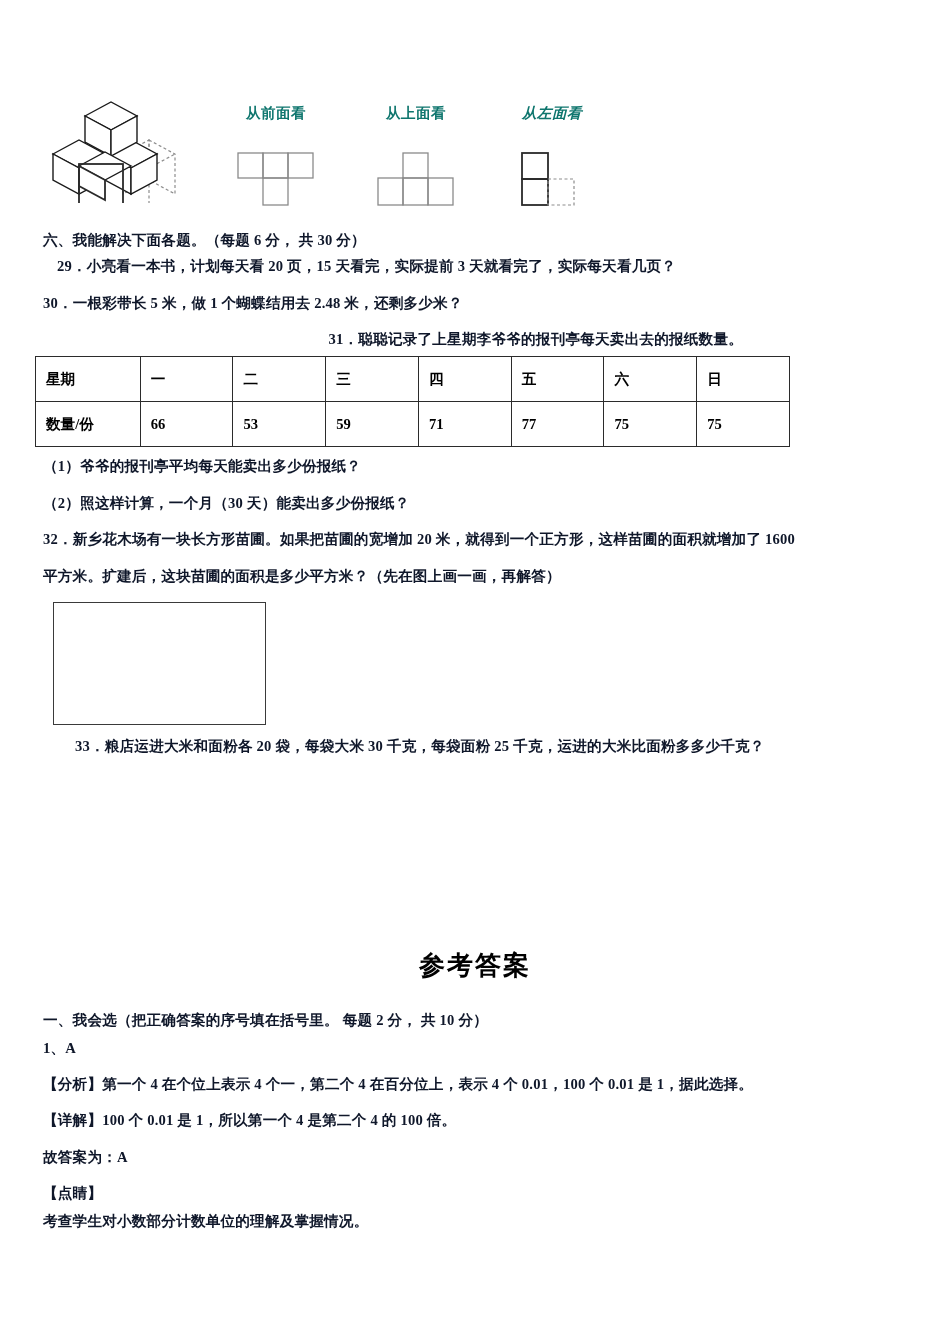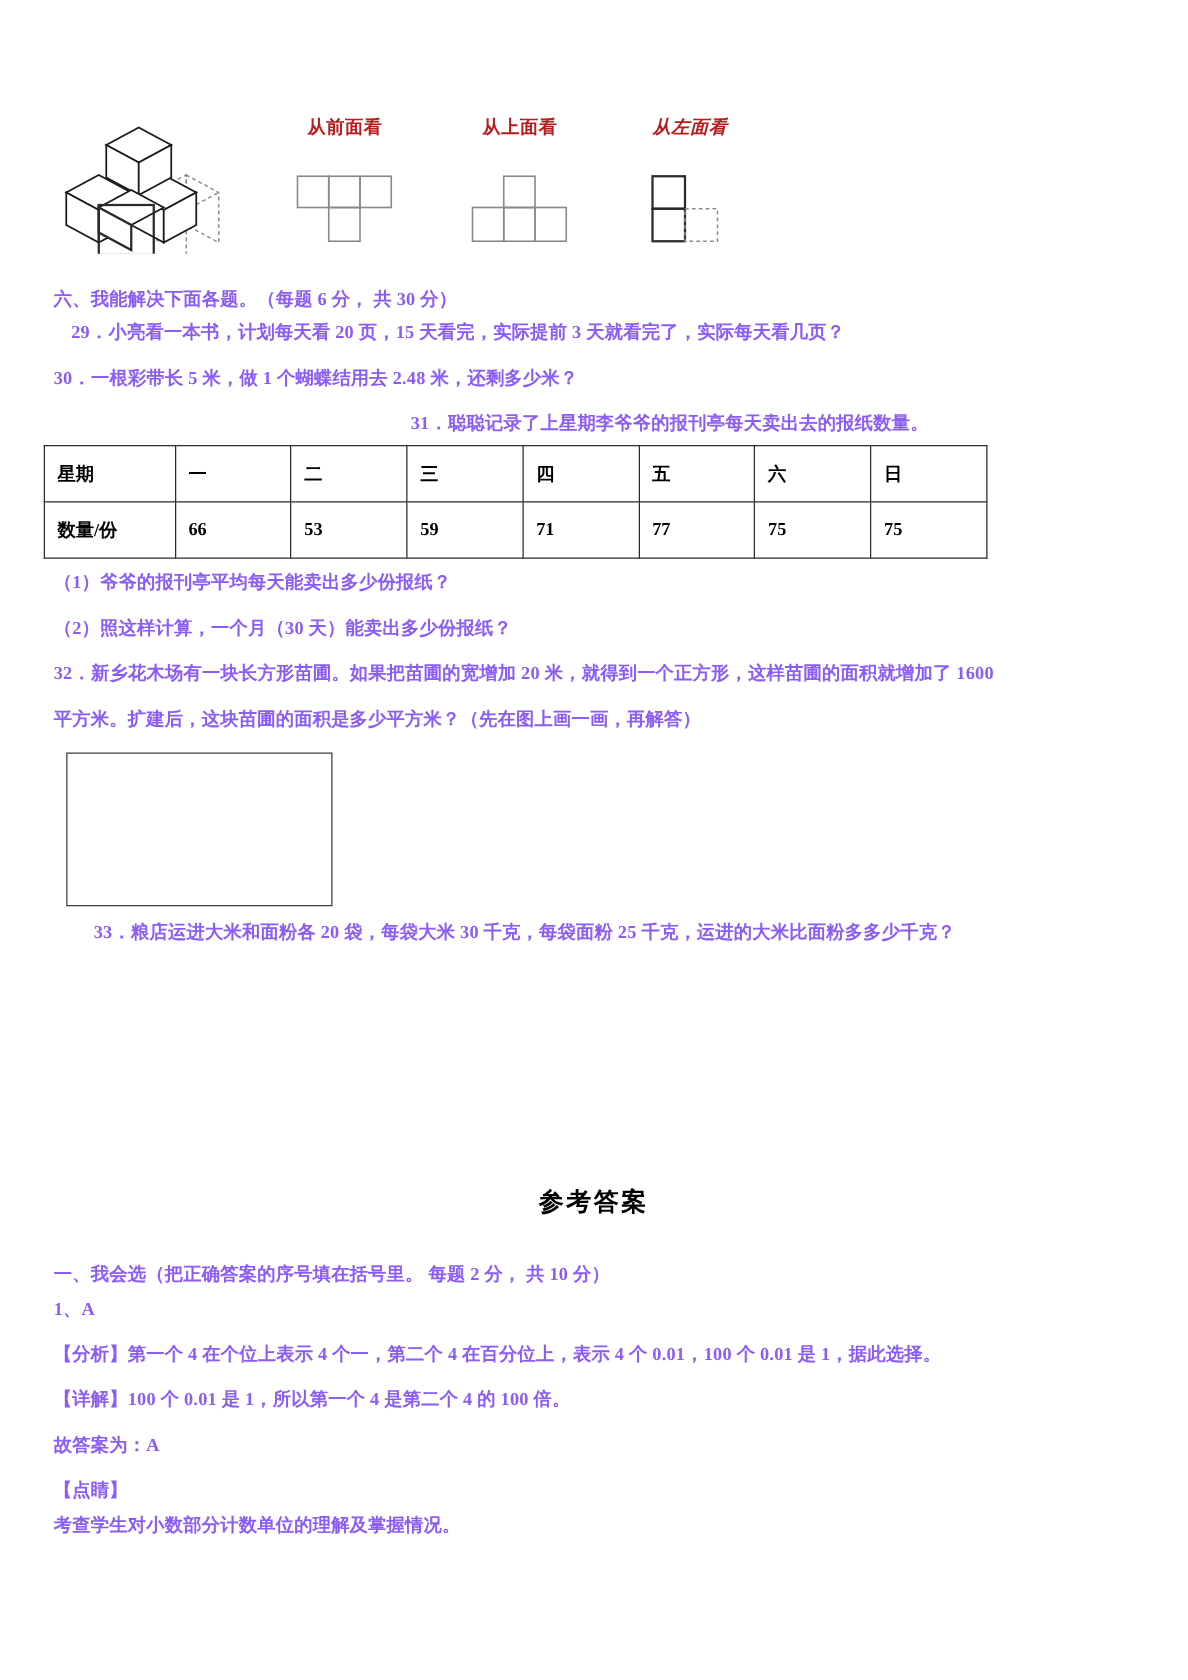--- a/index.html
+++ b/index.html
@@ -23,34 +23,35 @@
     left: 40px; top: 78px;
     width: 580px; height: 135px;
   }
   .iso-solid { position: absolute; left: 5px; top: 10px; }
   .view-col { position: absolute; }
   .view-label {
     font-family: "Liberation Serif", "DejaVu Serif", serif;
     font-weight: bold;
     font-size: 14.5px;
     letter-spacing: 0.5px;
-    color: #b91c1c;
+    color: #0f766e;
     white-space: nowrap;
     text-align: center;
+    margin-top: 12px;
   }
   .view-shape { margin-top: 22px; }
 
   
   .para {
     position: absolute;
     font-family: "Liberation Serif", "DejaVu Serif", serif;
     font-size: 14.6px;
     font-weight: bold;
     line-height: 1.55;
-    color: #8b5cf6;
+    color: #0f172a;
     letter-spacing: 0.2px;
   }
 
   
   .news-table {
     position: absolute;
     left: 35px; top: 356px;
     width: 755px;
     border-collapse: collapse;
     font-family: "Liberation Serif", "DejaVu Serif", serif;
@@ -75,21 +76,21 @@
     border: 1.6px solid #3a3a3a;
     background: #fff;
   }
 
   
   .answers-title {
     position: absolute;
     left: 0; right: 0; top: 948px;
     text-align: center;
     font-family: "Liberation Serif", "DejaVu Serif", serif;
-    font-size: 20px;
+    font-size: 26px;
     font-weight: bold;
     letter-spacing: 2px;
   }
 
   
   svg { display: block; }
   .ln { stroke: #1a1a1a; stroke-width: 1.4; fill: none; }
   .ln-d { stroke: #8d8d8d; stroke-width: 1.2; fill: none; stroke-dasharray: 3 2.5; }
   .ln-g { stroke: #8a8a8a; stroke-width: 1.3; fill: none; }
   .ln-b { stroke: #2a2a2a; stroke-width: 1.8; fill: none; }

